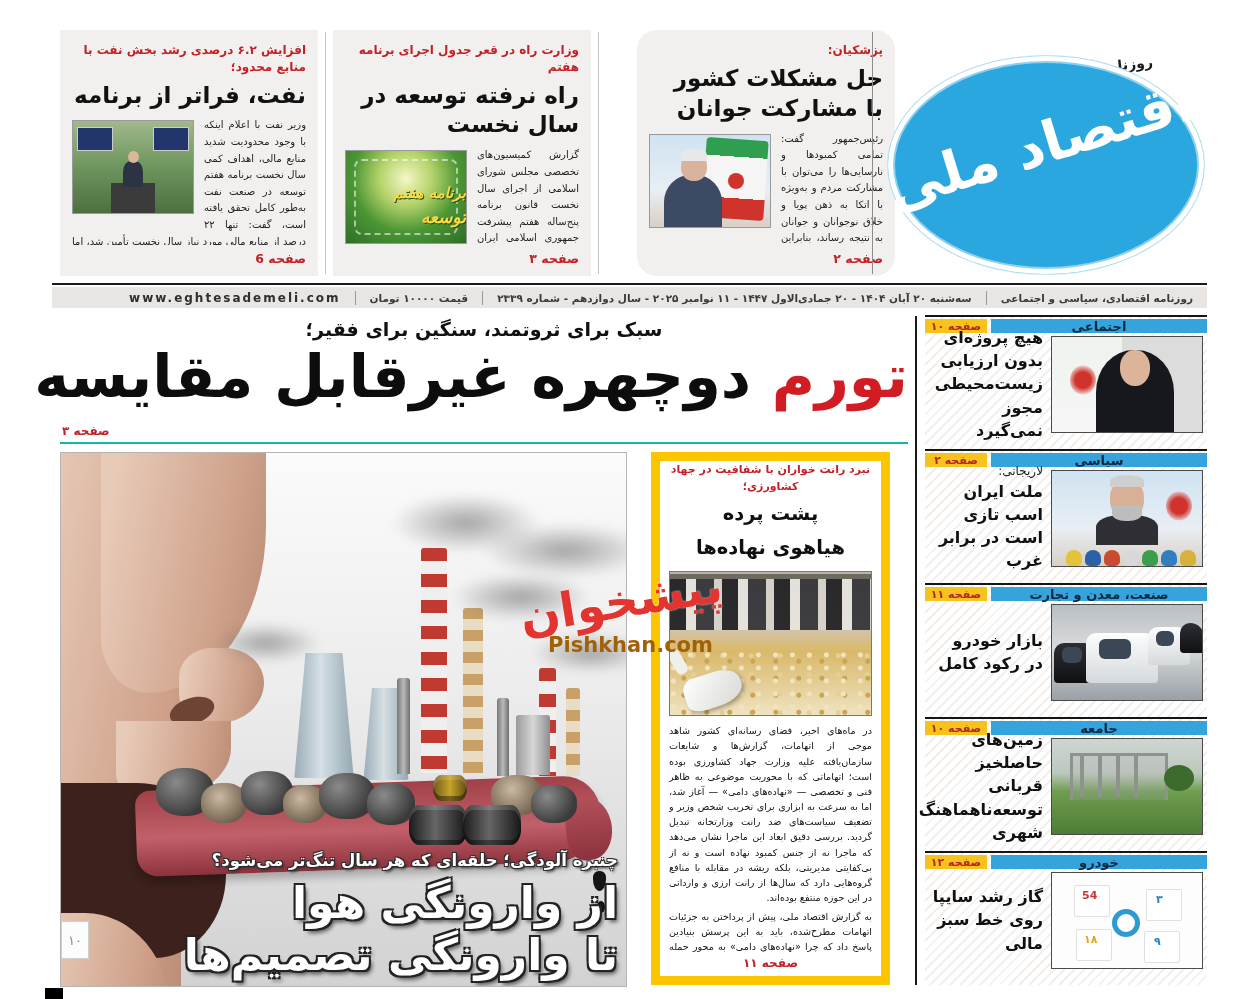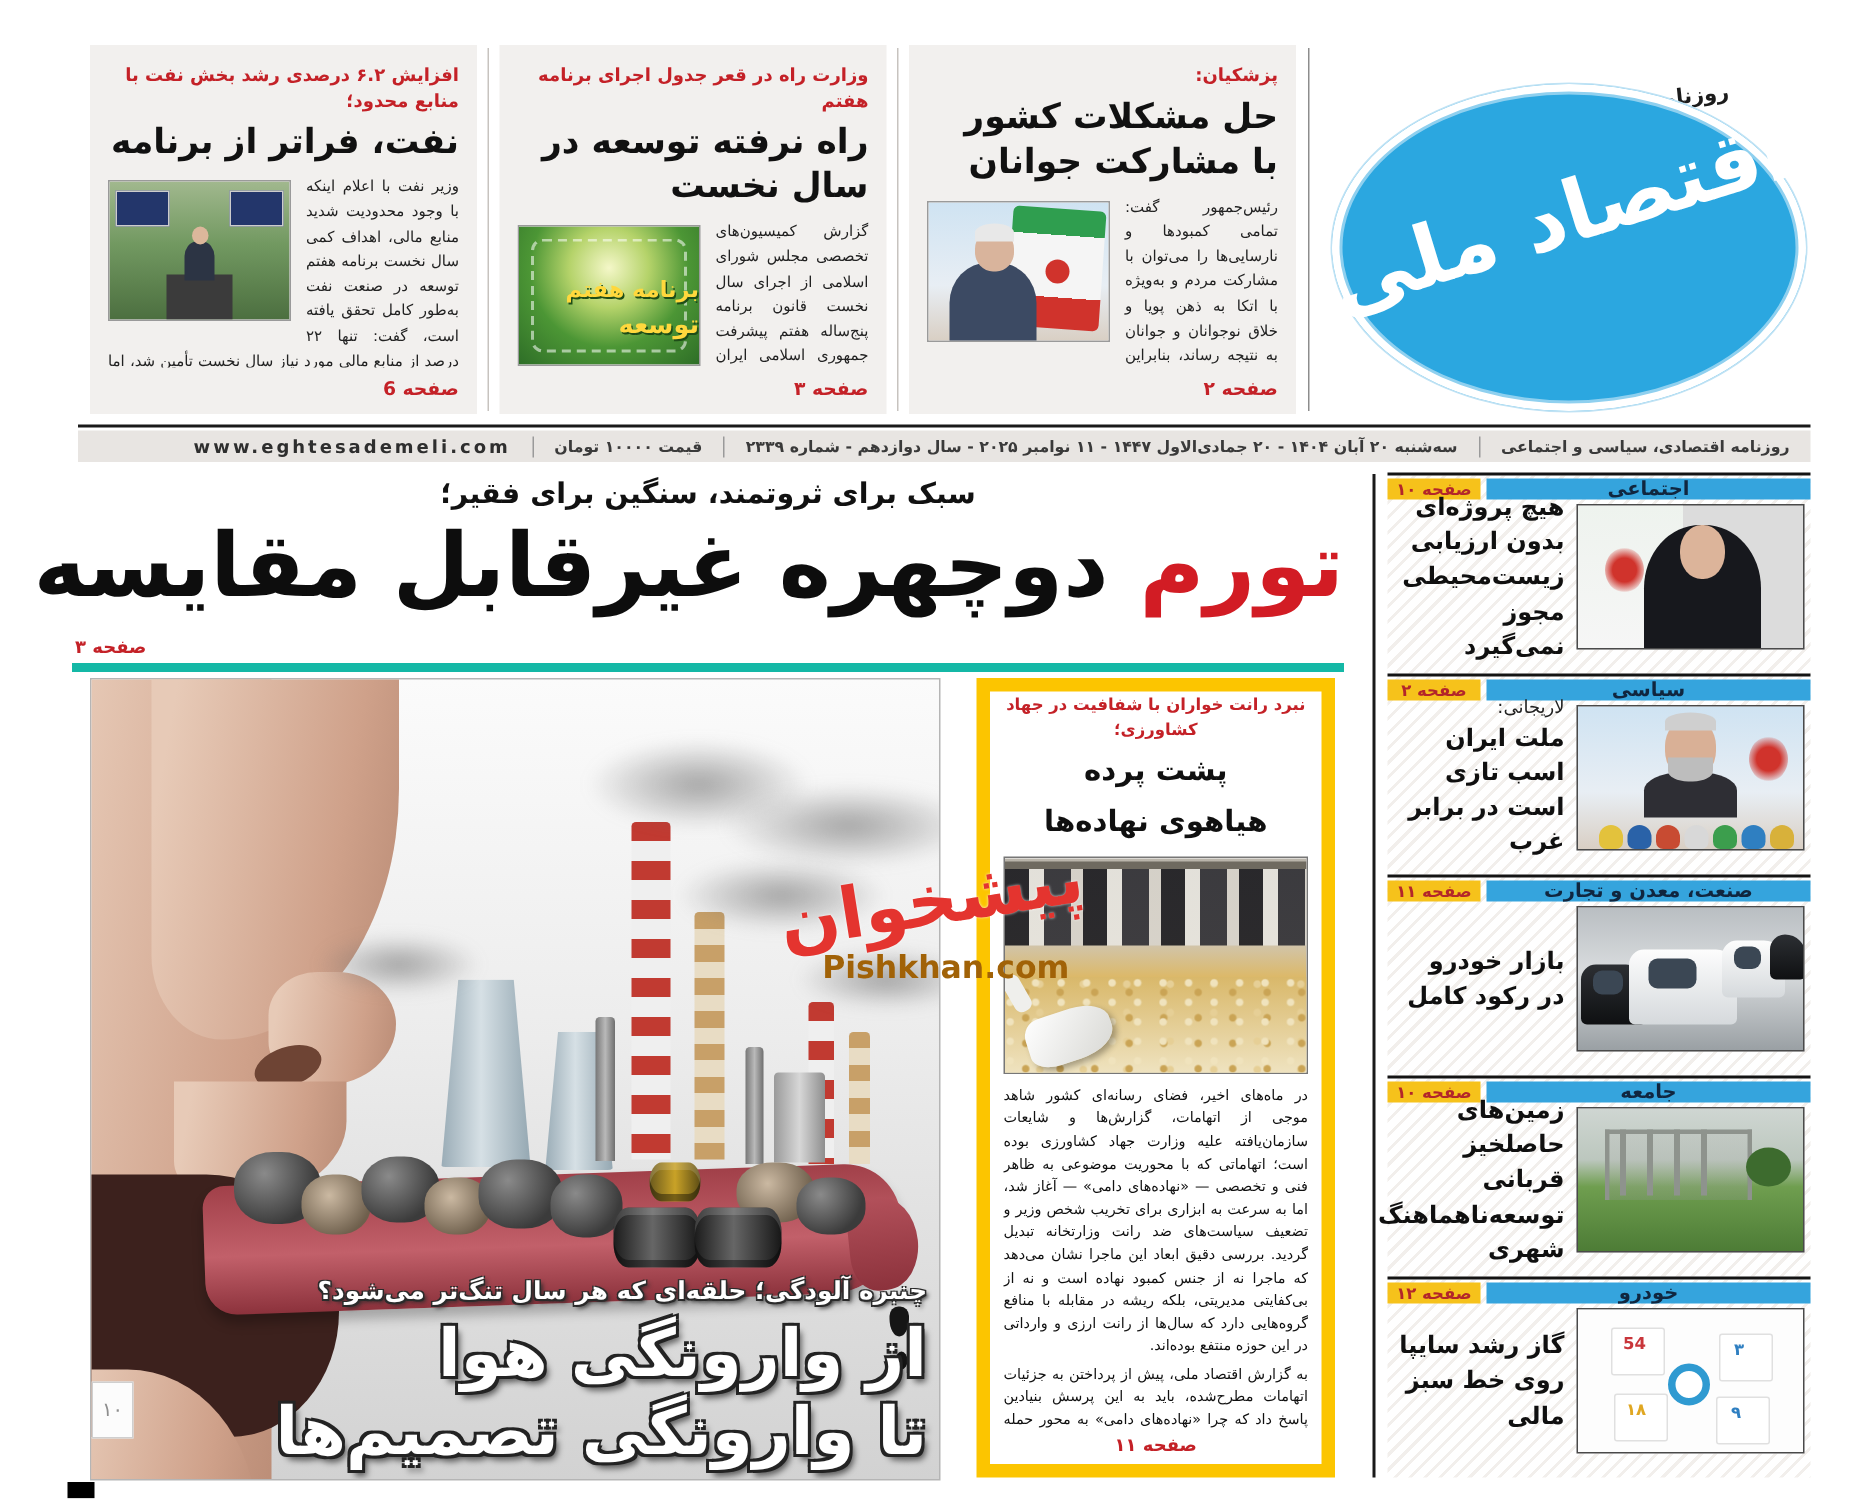--- a/index.html
+++ b/index.html
@@ -7,21 +7,21 @@
         font-family:"DejaVu Sans",sans-serif;direction:rtl;}
 
   
   .tbox{position:absolute;top:30px;width:258px;height:246px;background:#f2f0ee;
         padding:12px 12px 10px 12px;box-sizing:border-box;display:flex;flex-direction:column;overflow:hidden;}
   .tbox .kicker{color:#c42127;font-weight:bold;font-size:12px;text-align:right;line-height:1.4;}
   .tbox .title{color:#111;font-weight:bold;font-size:23px;line-height:1.3;text-align:right;margin:5px 0 7px;}
   .tbox .bodywrap{flex:1;overflow:hidden;font-size:10px;line-height:1.66;color:#222;
         text-align:justify;text-align-last:right;}
   .tbox .thumb{float:left;width:120px;height:92px;margin:3px 10px 4px 0;border:1px solid #9a9a9a;
-        position:relative;overflow:hidden;}
+        position:relative;overflow:hidden;font-style:italic;}
   .tbox .pg{color:#c42127;font-weight:bold;font-size:12.5px;text-align:right;margin-top:6px;}
   .vline{position:absolute;top:32px;height:242px;width:1px;background:#c7c3bf;}
 
   
   .logo-wrap{position:absolute;left:888px;top:40px;width:320px;height:238px;}
   .logo-ellipse{position:absolute;left:0;top:16px;width:316px;height:218px;border-radius:50%;
         background:#2ba7e0;box-shadow:inset 0 0 0 5px #fff, inset 0 0 0 7px #8fd0ef, 0 0 0 1px #bfe2f4;}
   .logo-text{position:absolute;left:10px;top:70px;width:300px;text-align:center;color:#fff;
         font-size:56px;font-weight:bold;transform:rotate(-17deg);letter-spacing:-2px;white-space:nowrap;}
   .logo-tag{position:absolute;right:55px;top:20px;color:#1b1b1b;font-size:14px;font-weight:bold;
@@ -29,21 +29,21 @@
 
   
   .toprule{position:absolute;left:52px;top:283px;width:1155px;height:2px;background:#1a1a1a;}
   .infobar{position:absolute;left:52px;top:287px;width:1155px;height:21px;background:#e8e5e2;
         display:flex;align-items:center;font-size:10.5px;font-weight:bold;color:#3a3a3a;}
   .infobar .cell{padding:0 14px;white-space:nowrap;}
   .infobar .sep{width:1px;height:14px;background:#9a9a9a;}
   .infobar .url{font-size:12px;letter-spacing:2px;color:#2e2e2e;}
 
   
-  .lead{position:absolute;left:48px;top:316px;width:848px;height:126px;border-bottom:6px solid #14b8a6;}
+  .lead{position:absolute;left:60px;top:316px;width:848px;height:126px;border-bottom:2px solid #14b8a6;}
   .lead .lk{Text-align:center;text-align:center;font-size:19px;font-weight:bold;color:#111;margin-top:2px;}
   .lead .lt{text-align:center;font-size:59px;font-weight:bold;color:#0d0d0d;line-height:1.05;
         letter-spacing:-2px;margin-top:6px;white-space:nowrap;}
   .lead .lt .red{color:#d21c24;}
   .lead .lpg{position:absolute;left:2px;bottom:4px;color:#c42127;font-size:12px;font-weight:bold;}
 
   
   .side-divider{position:absolute;left:915px;top:316px;width:2px;height:669px;background:#1a1a1a;}
   .sidebar{position:absolute;left:925px;top:315px;width:282px;}
   .sb-sec{height:134px;border-top:2px solid #141414;box-sizing:border-box;
@@ -188,21 +188,21 @@
   .ph-scoop{position:absolute;left:14px;bottom:8px;width:58px;height:34px;background:linear-gradient(135deg,#ffffff,#d8d8d4);
         border-radius:12px 40% 45% 30%;transform:rotate(-18deg);box-shadow:2px 3px 4px rgba(0,0,0,.3);}
   .ph-scoop-h{position:absolute;left:2px;bottom:40px;width:12px;height:26px;background:#efefec;border-radius:5px;
         transform:rotate(-30deg);}
 </style>
 </head>
 <body>
 
 <div class="page">
 
-  <div class="tbox" style="left:606px;">
+  <div class="tbox" style="left:637px;border-radius:20px;">
     <div class="kicker">پزشکیان:</div>
     <div class="title">حل مشکلات کشور با مشارکت جوانان</div>
     <div class="bodywrap">
       <div class="thumb">
         <div class="ph-flagbg"></div>
         <div class="ph-flag"></div>
         <div class="ph-emblem"></div>
         <div class="ph-man"></div>
         <div class="ph-head"></div>
         <div class="ph-hair"></div>

